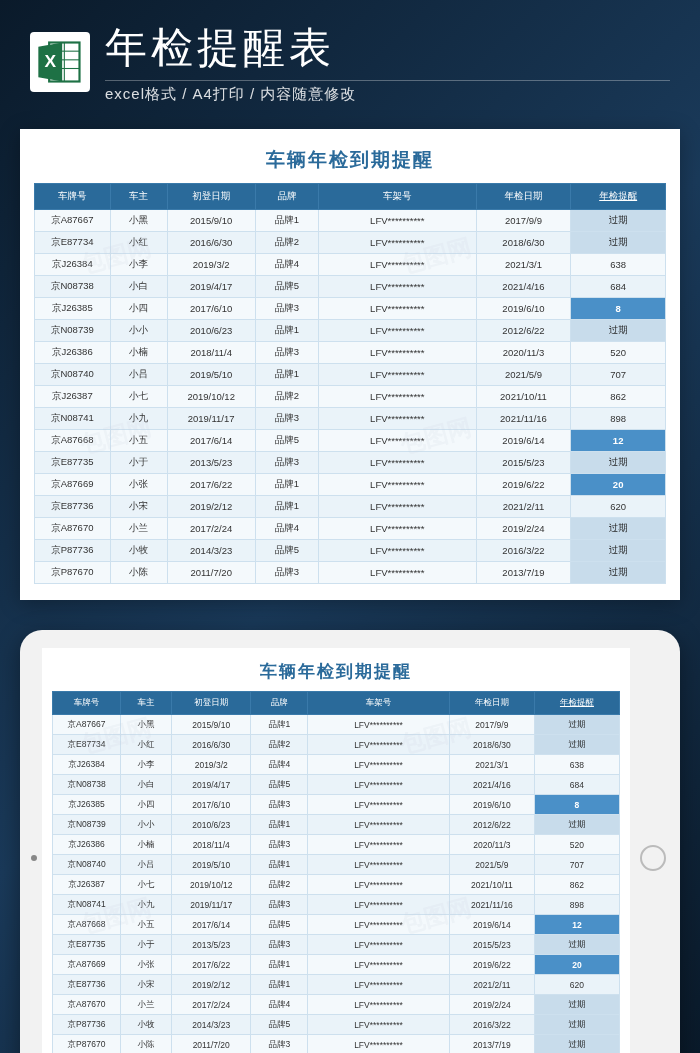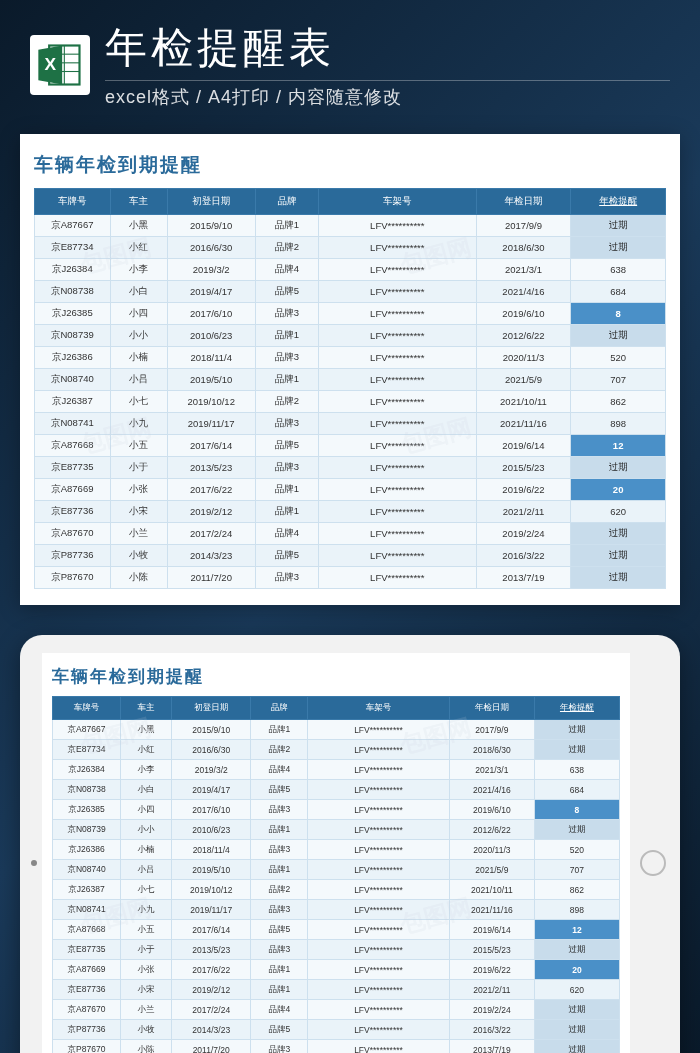--- a/index.html
+++ b/index.html
@@ -40,31 +40,32 @@
   .header-text { flex: 1; color: #fff; }
   .header-title {
     font-size: 42px;
     font-weight: 300;
     letter-spacing: 4px;
     border-bottom: 1px solid rgba(255,255,255,0.3);
     padding-bottom: 4px;
     margin-bottom: 4px;
   }
   .header-sub {
-    font-size: 18px;
+    font-size: 15px;
     letter-spacing: 1px;
     color: rgba(255,255,255,0.85);
   }
   .sheet-card {
     background: #fff;
     margin: 15px 20px;
     padding: 12px 14px 16px 14px;
     box-shadow: 0 4px 20px rgba(0,0,0,0.3);
   }
   .sheet-title {
+    text-align: center;
     color: #2a6a9a;
     font-size: 19px;
     font-weight: bold;
     padding: 6px 0 10px 0;
     letter-spacing: 2px;
   }
   table {
     width: 100%;
     border-collapse: collapse;
     font-size: 9.5px;

